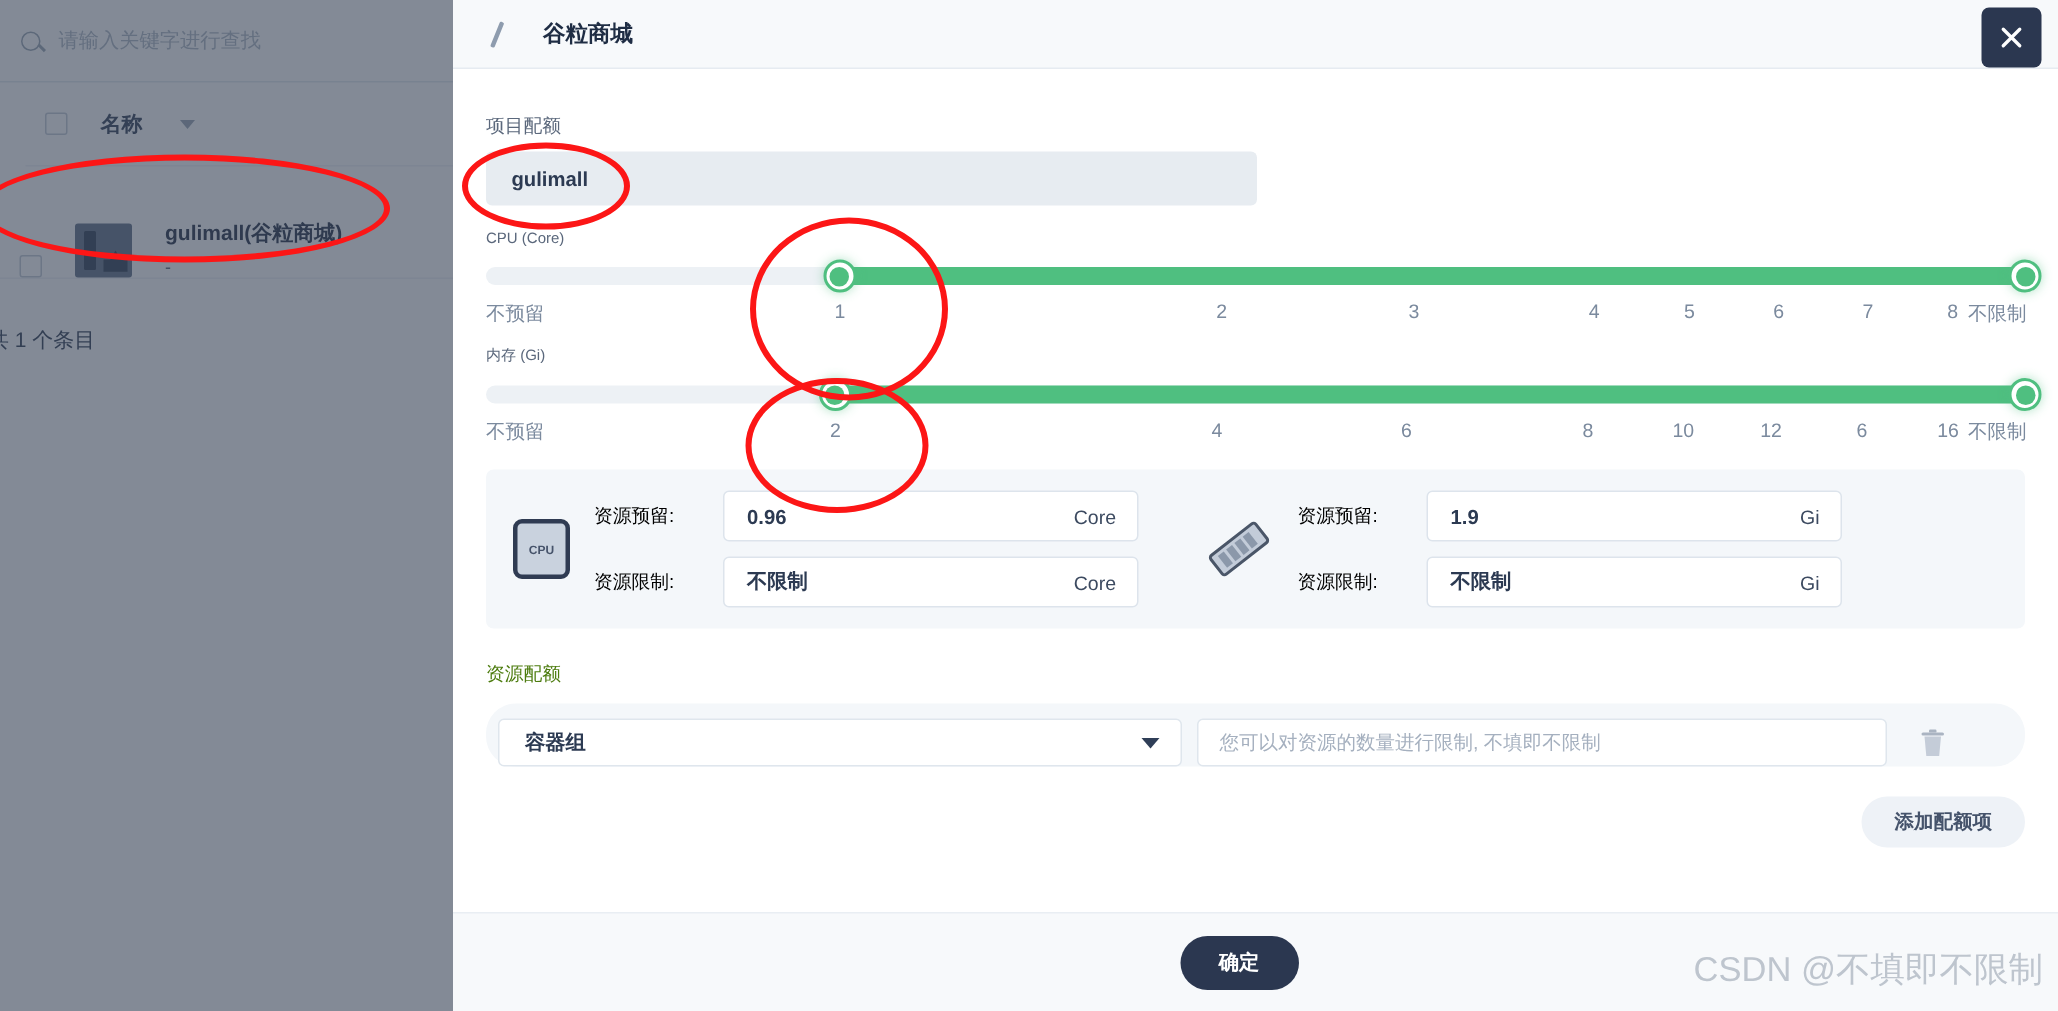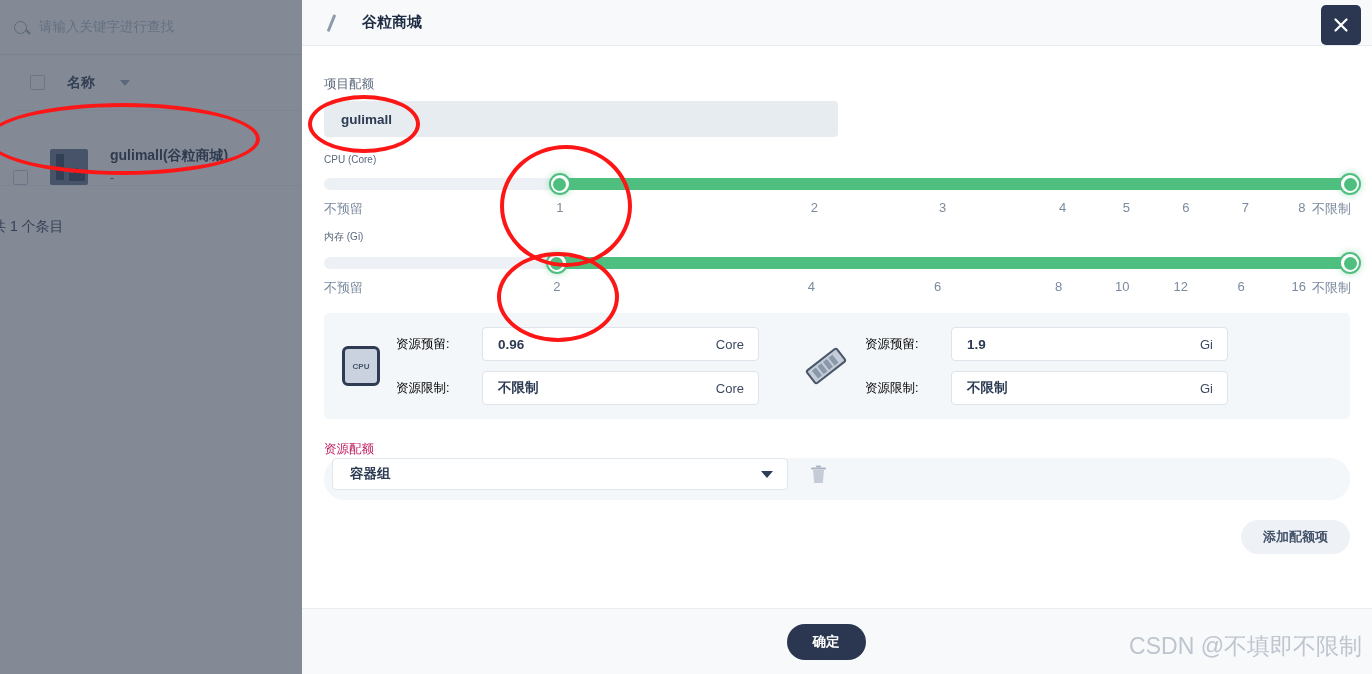--- a/index.html
+++ b/index.html
@@ -164,24 +164,24 @@
     font-size: 8px; color: #46536a; font-weight: bold; flex: 0 0 auto;
   }
   .ram-stick {
     width: 46px; height: 40px; flex: 0 0 auto; display: flex; align-items: center;
     justify-content: center;
   }
 
   .spacer-mid { width: 44px; flex: 0 0 auto; }
 
   
-  .quota-label { font-size: 12.5px; color: #be185d; margin-top: 22px; }
+  .quota-label { font-size: 12.5px; color: #4d7c0f; margin-top: 22px; margin-bottom: 11px; }
   .quota-row {
     width: 1026px; background: #f4f7fa; border-radius: 20px; height: 42px;
-    display: flex; align-items: flex-start; padding: 0 10px 0 8px; gap: 10px;
+    display: flex; align-items: flex-end; padding: 0 10px 0 8px; gap: 10px;
   }
   .quota-select {
     width: 456px; height: 32px; background: #fff; border: 1px solid #dfe6ed; border-radius: 4px;
     display: flex; align-items: center; justify-content: space-between; padding: 0 14px 0 17px;
   }
   .quota-select .sv { font-size: 13.5px; font-weight: bold; color: #2c3a52; }
   .sel-caret {
     width: 0; height: 0; border-left: 6px solid transparent; border-right: 6px solid transparent;
     border-top: 7px solid #2f3e57;
   }
@@ -377,20 +377,23 @@
           </span>
         </div>
       </div>
 
       <div class="quota-label">资源配额</div>
       <div class="quota-row">
         <span class="quota-select">
           <span class="sv">容器组</span>
           <span class="sel-caret"></span>
         </span>
+        <span class="quota-input">
+          <span>您可以对资源的数量进行限制, 不填即不限制</span>
+        </span>
         <span class="trash-btn">
           <svg width="17" height="19" viewBox="0 0 17 19" aria-hidden="true">
             <rect x="1" y="2.4" width="15" height="2" rx="1" fill="#aab4c2"></rect>
             <rect x="6" y="0.4" width="5" height="2" rx="0.8" fill="#aab4c2"></rect>
             <path d="M3 5 L14 5 L12.8 18 L4.2 18 Z" fill="#c4ccd8"></path>
           </svg>
         </span>
       </div>
 
       <div class="addq-wrap">

